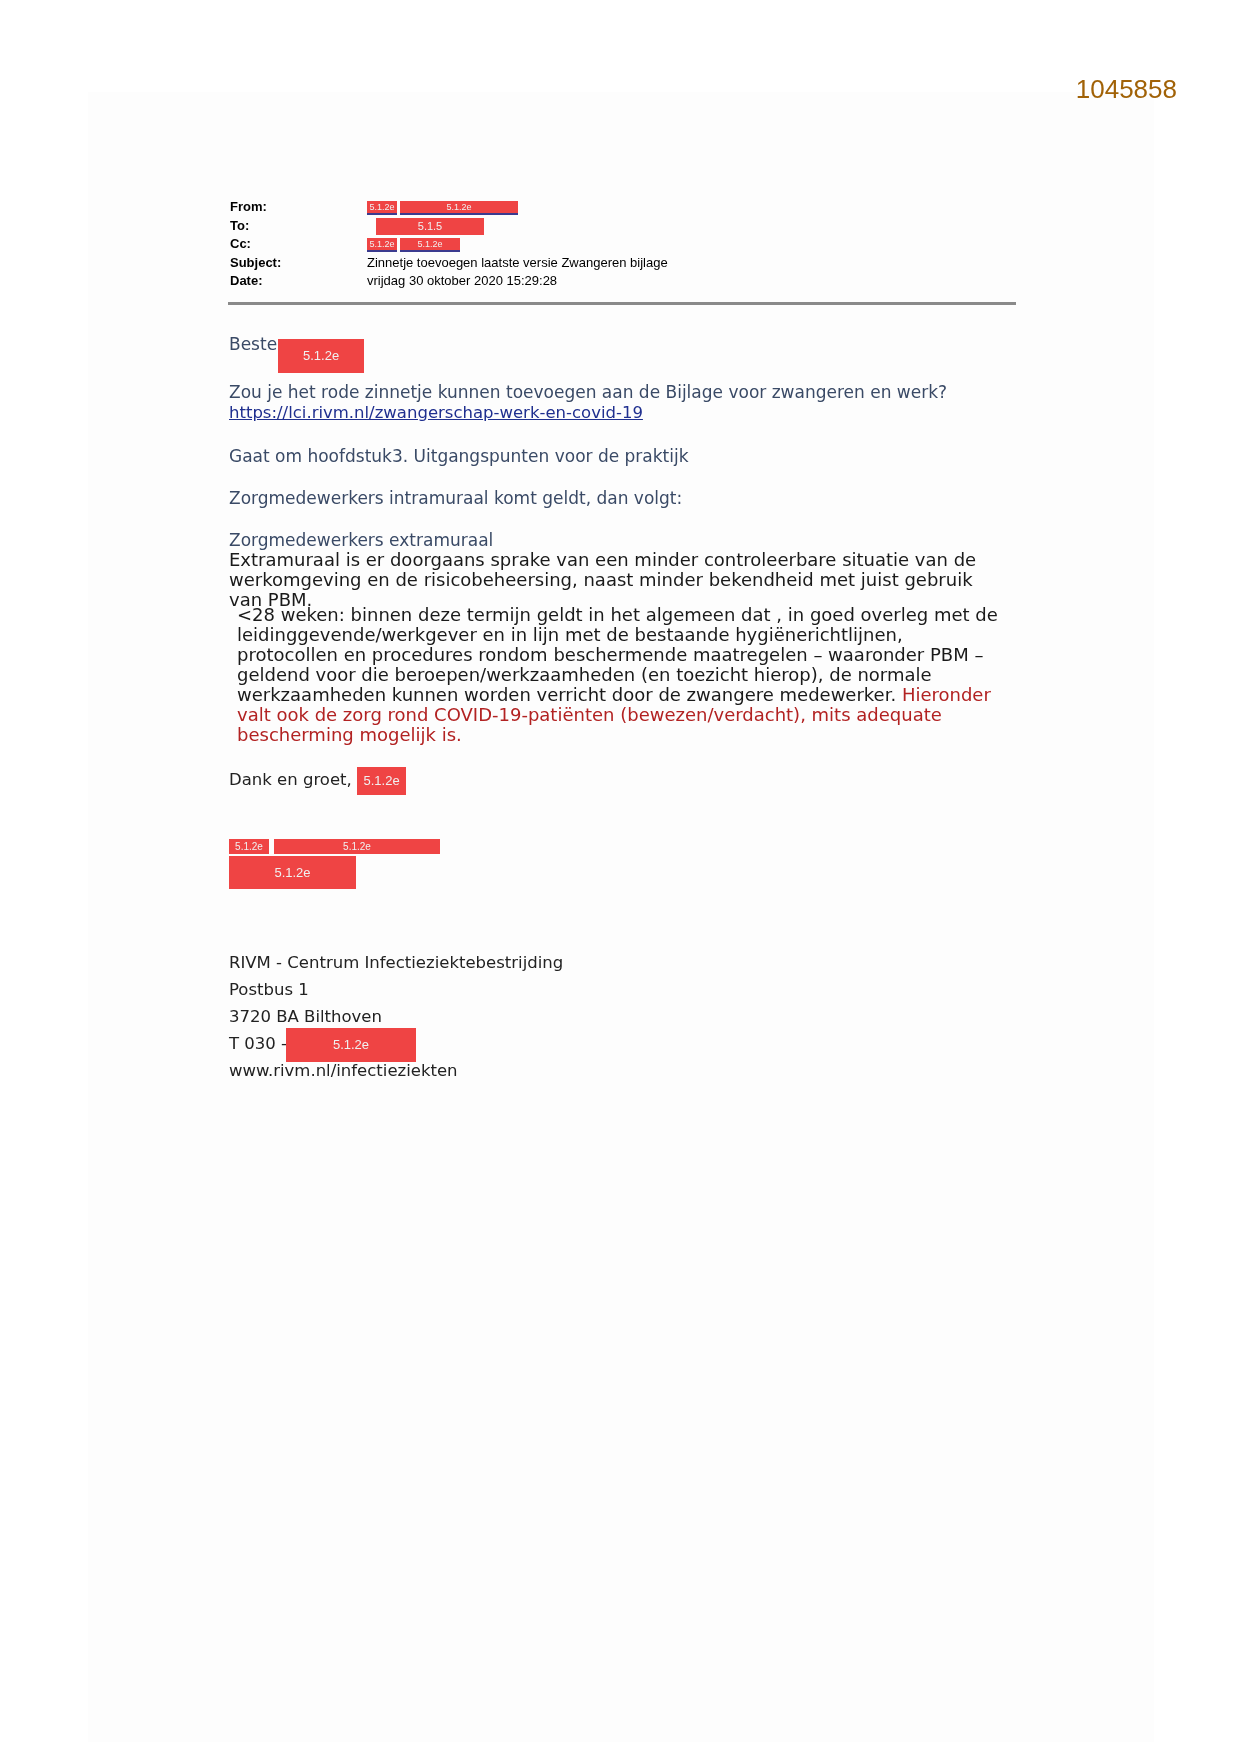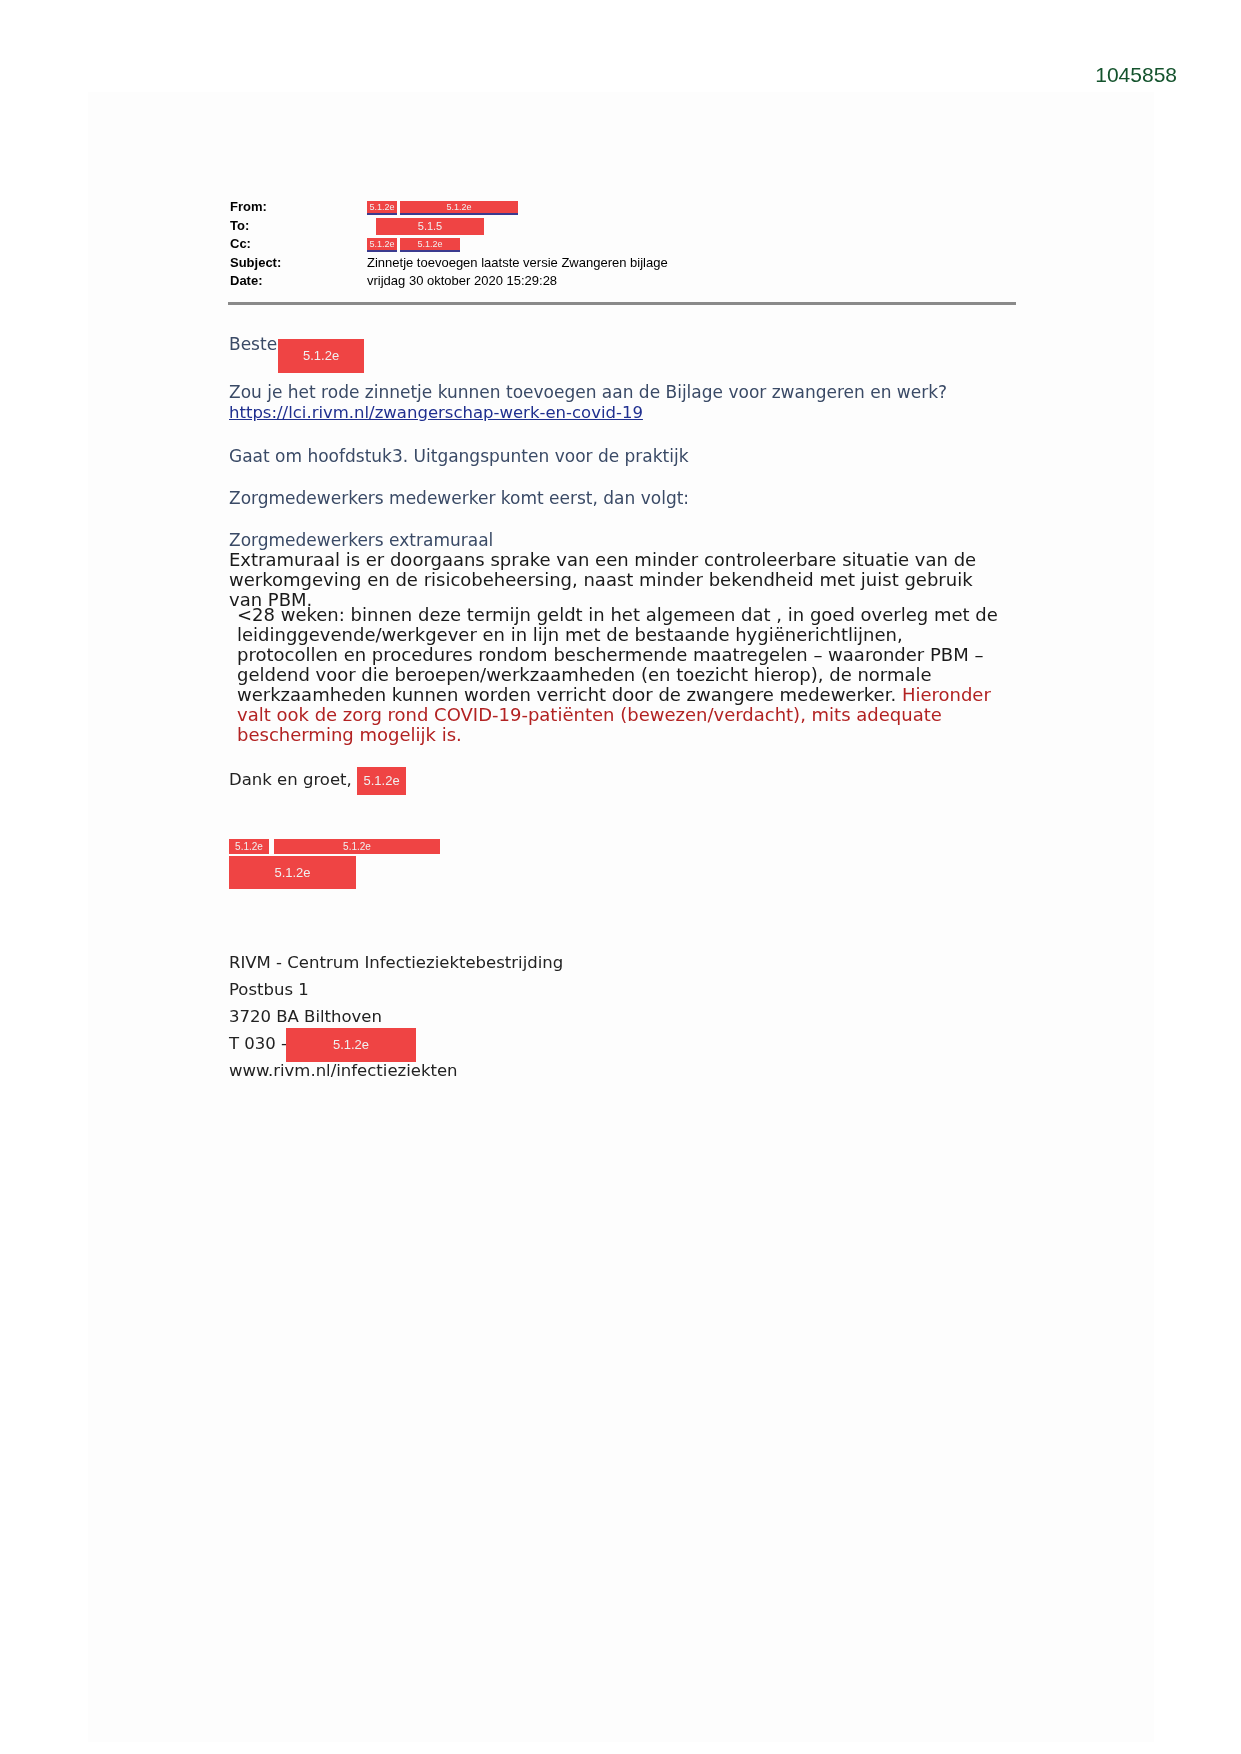--- a/index.html
+++ b/index.html
@@ -2,22 +2,22 @@
 <html><head>
 <meta charset="utf-8">
 <style>
   html, body { margin: 0; padding: 0; background: #ffffff; }
   body { width: 1241px; height: 1754px; position: relative; overflow: hidden; }
   .page-shade {
     position: absolute; left: 88px; top: 92px; width: 1066px; height: 1650px;
     background: #fdfdfd;
   }
   .doc-number {
-    position: absolute; right: 64px; top: 63px;
-    font-family: "Liberation Sans", sans-serif; font-size: 21px; color: #14532d;
+    position: absolute; right: 64px; top: 74px;
+    font-family: "Liberation Sans", sans-serif; font-size: 26px; color: #a16207;
   }
   .header-table {
     position: absolute; left: 230px; top: 198px;
     font-family: "Liberation Sans", sans-serif; font-size: 13px; color: #000;
   }
   .hrow { position: relative; height: 18.5px; line-height: 18.5px; }
   .hlabel { position: absolute; left: 0; font-weight: bold; }
   .hvalue { position: absolute; left: 137px; white-space: nowrap; }
   .redact {
     display: inline-block; background: #ef4444; color: #f0f0f0;
@@ -82,21 +82,21 @@
   <span>Beste</span><span class="redact" style="width:86px;height:34px;line-height:34px;font-size:13px;vertical-align:-10px;margin-left:1px;">5.1.2e</span>
 </div>
 
 <div class="body-text blue" style="top:382px;line-height:20px;">
   <div>Zou je het rode zinnetje kunnen toevoegen aan de Bijlage voor zwangeren en werk?</div>
   <a class="link">https://lci.rivm.nl/zwangerschap-werk-en-covid-19</a>
 </div>
 
 <div class="body-text blue" style="top:446px;">Gaat om hoofdstuk3. Uitgangspunten voor de praktijk</div>
 
-<div class="body-text blue" style="top:488px;">Zorgmedewerkers medewerker komt eerst, dan volgt:</div>
+<div class="body-text blue" style="top:488px;">Zorgmedewerkers intramuraal komt geldt, dan volgt:</div>
 
 <div class="body-text" style="top:530px;">
   <div class="blue" style="line-height:20px;">Zorgmedewerkers extramuraal</div>
   <div class="black" style="width:770px;">Extramuraal is er doorgaans sprake van een minder controleerbare situatie van de werkomgeving en de risicobeheersing, naast minder bekendheid met juist gebruik van PBM.</div>
 </div>
 
 <div class="body-text black" style="top:605px;width:770px;margin-left:8px;">
   <span>&lt;28 weken: binnen deze termijn geldt in het algemeen dat , in goed overleg met de leidinggevende/werkgever en in lijn met de bestaande hygiënerichtlijnen, protocollen en procedures rondom beschermende maatregelen – waaronder PBM – geldend voor die beroepen/werkzaamheden (en toezicht hierop), de normale werkzaamheden kunnen worden verricht door de zwangere medewerker.</span>
   <span class="red">Hieronder valt ook de zorg rond COVID-19-patiënten (bewezen/verdacht), mits adequate bescherming mogelijk is.</span>
 </div>

